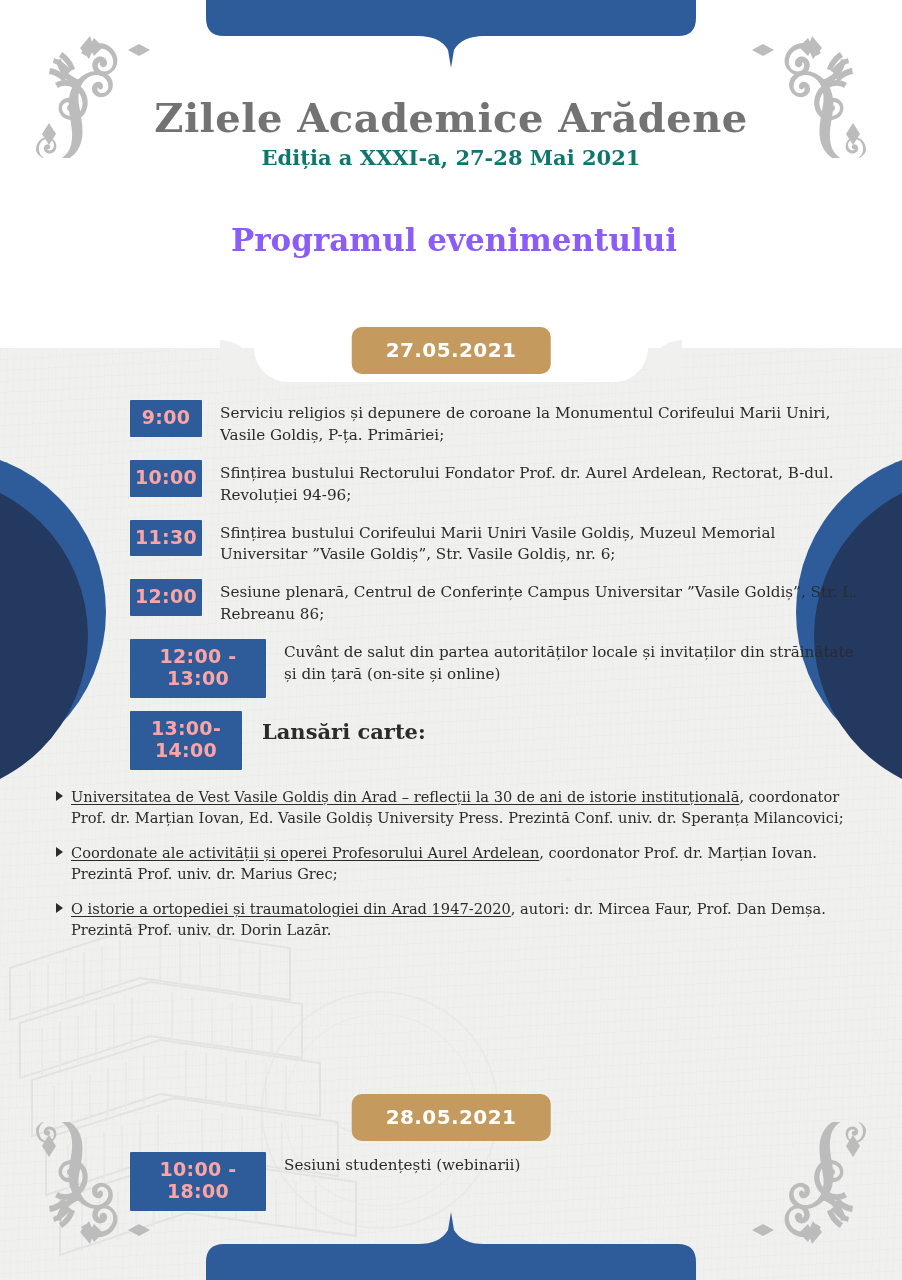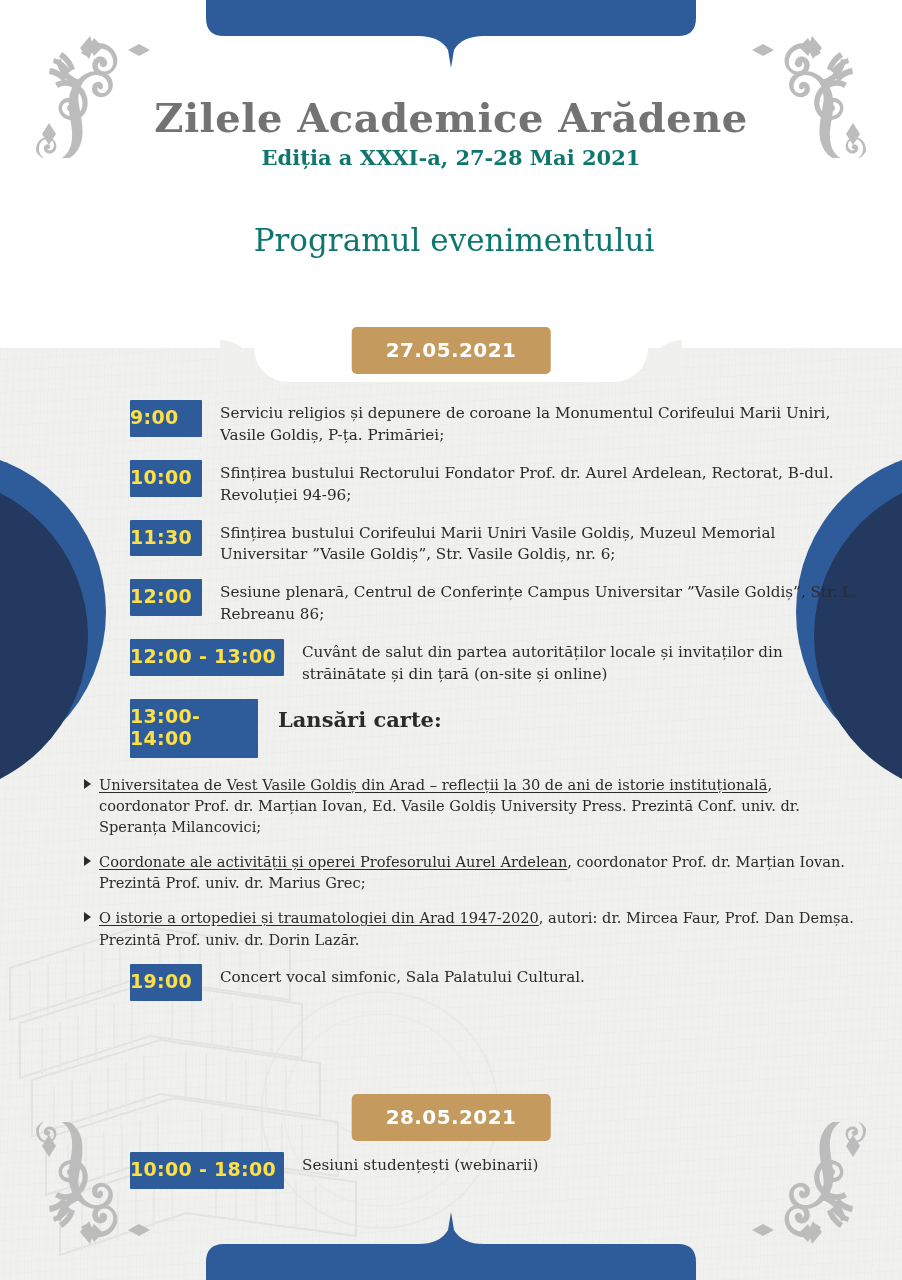--- a/index.html
+++ b/index.html
@@ -62,60 +62,60 @@
     font-family:"DejaVu Serif", serif;
     font-size:40px;font-weight:bold;color:#737373;letter-spacing:.5px;line-height:1.12;
   }
   .sub-title{
     font-family:"DejaVu Serif", serif;
     font-size:21px;font-weight:bold;color:#0f766e;margin-top:4px;
   }
   .program-title{
     position:absolute;left:0;right:0;top:222px;text-align:center;
     font-family:"DejaVu Serif", serif;
-    font-size:31px;font-weight:normal;color:#0f766e;margin-left:6px;
+    font-size:31px;font-weight:bold;color:#8b5cf6;margin-left:6px;
   }
 
   
   .date-badge{
     position:absolute;left:50%;transform:translateX(-50%);
     background:#c49a5e;color:#ffffff;
     font-family:"DejaVu Sans", sans-serif;
     font-size:20px;font-weight:bold;letter-spacing:.4px;
-    padding:11px 34px 12px;border-radius:5px;
+    padding:11px 34px 12px;border-radius:10px;
     text-align:center;white-space:nowrap;
   }
   .date-badge.d1{top:327px;}
   .date-badge.d2{top:1094px;}
 
   
   .schedule{position:absolute;left:0;right:0;top:400px;}
   .row{display:flex;align-items:flex-start;margin-bottom:13px;padding-left:130px;padding-right:40px;}
   .chip{
-    background:#2e5c9a;color:#fde047;
+    background:#2e5c9a;color:#fca5a5;
     font-family:"DejaVu Sans", sans-serif;
     font-size:19px;font-weight:bold;
-    padding:7px 0 8px;flex:none;border-radius:1px;
+    padding:7px 0 8px;text-align:center;flex:none;border-radius:1px;
     letter-spacing:.3px;line-height:1.15;
   }
   .chip.w1{width:72px;}
-  .chip.w2{width:154px;}
-  .chip.w3{width:128px;}
+  .chip.w2{width:136px;}
+  .chip.w3{width:112px;}
   .desc{
     margin-left:18px;
     font-family:"DejaVu Serif", serif;
     font-size:15.2px;color:#2b2b2b;line-height:1.44;padding-top:3px;
   }
   .desc.big{
     font-size:21px;font-weight:bold;padding-top:6px;margin-left:26px;color:#2b2b2b;
   }
   .row.r5 .desc,.row.r6 .desc{margin-left:20px;}
 
   
-  .books{margin:16px 0 6px;padding-left:84px;padding-right:46px;}
+  .books{margin:16px 0 6px;padding-left:56px;padding-right:46px;}
   .book-item{
     display:flex;align-items:flex-start;margin-bottom:14px;
     font-family:"DejaVu Serif", serif;font-size:14.6px;color:#2b2b2b;line-height:1.45;
   }
   .tri{
     flex:none;width:0;height:0;margin:5px 8px 0 0;
     border-left:7px solid #2b2b2b;border-top:5px solid transparent;border-bottom:5px solid transparent;
   }
   .book-title{text-decoration:underline;text-underline-offset:2px;}
 </style>
@@ -326,24 +326,20 @@
         <div class="book-item">
           <span class="tri"></span>
           <span><span class="book-title">Coordonate ale activității și operei Profesorului Aurel Ardelean</span><span>, coordonator Prof. dr. Marțian Iovan. Prezintă Prof. univ. dr. Marius Grec;</span></span>
         </div>
         <div class="book-item">
           <span class="tri"></span>
           <span><span class="book-title">O istorie a ortopediei și traumatologiei din Arad 1947-2020</span><span>, autori: dr. Mircea Faur, Prof. Dan Demșa. Prezintă Prof. univ. dr. Dorin Lazăr.</span></span>
         </div>
       </div>
     <div id="day1-rows-after">
-        <div class="row">
-          <div class="chip w1">19:00</div>
-          <div class="desc">Concert vocal simfonic, Sala Palatului Cultural.</div>
-        </div>
       </div>
   </div>
 
   <div class="date-badge d2">28.05.2021</div>
 
   <div id="day2-rows" style="position:absolute;left:0;right:0;top:1152px;">
       <div class="row">
         <div class="chip w2">10:00 - 18:00</div>
         <div class="desc">Sesiuni studențești (webinarii)</div>
       </div>

